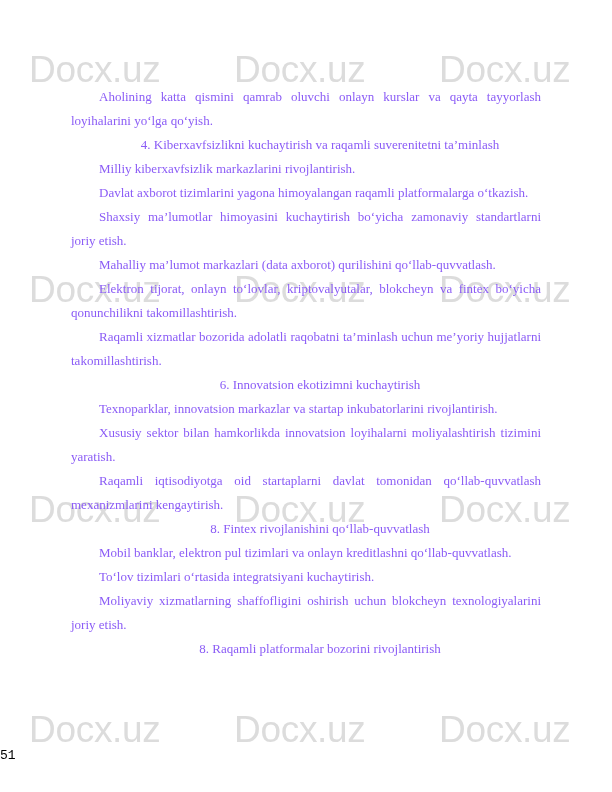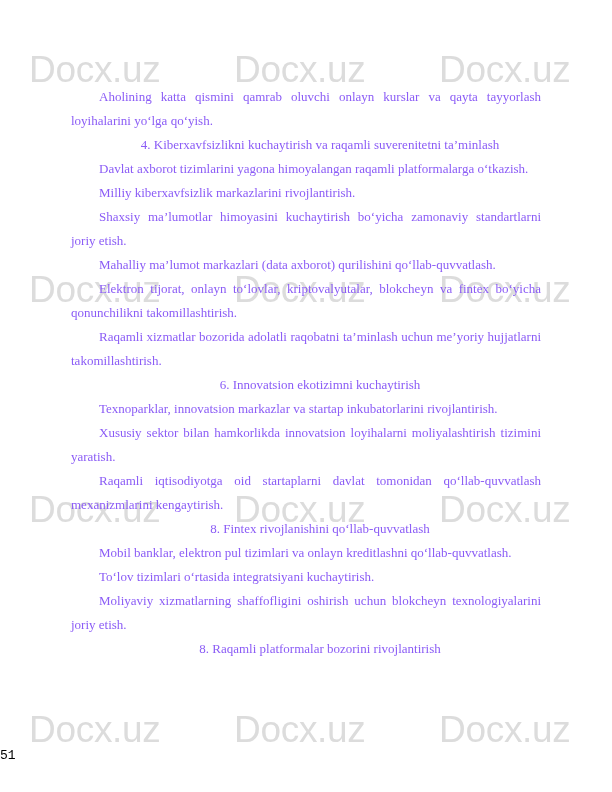--- a/index.html
+++ b/index.html
@@ -88,22 +88,22 @@
     <span class="wm" style="left:439px;top:474px;">Docx.uz</span>
 
     <span class="wm" style="left:29px;top:694px;">Docx.uz</span>
     <span class="wm" style="left:234px;top:694px;">Docx.uz</span>
     <span class="wm" style="left:439px;top:694px;">Docx.uz</span>
   </div>
 
   <div class="body-text">
     <p class="para">Aholining katta qismini qamrab oluvchi onlayn kurslar va qayta tayyorlash loyihalarini yo‘lga qo‘yish.</p>
     <p class="para heading">4. Kiberxavfsizlikni kuchaytirish va raqamli suverenitetni ta’minlash</p>
+    <p class="para">Milliy kiberxavfsizlik markazlarini rivojlantirish.</p>
     <p class="para">Davlat axborot tizimlarini yagona himoyalangan raqamli platformalarga o‘tkazish.</p>
-    <p class="para">Milliy kiberxavfsizlik markazlarini rivojlantirish.</p>
     <p class="para">Shaxsiy ma’lumotlar himoyasini kuchaytirish bo‘yicha zamonaviy standartlarni joriy etish.</p>
     <p class="para">Mahalliy ma’lumot markazlari (data axborot) qurilishini qo‘llab-quvvatlash.</p>
     <p class="para">Elektron tijorat, onlayn to‘lovlar, kriptovalyutalar, blokcheyn va fintex bo‘yicha qonunchilikni takomillashtirish.</p>
     <p class="para">Raqamli xizmatlar bozorida adolatli raqobatni ta’minlash uchun me’yoriy hujjatlarni takomillashtirish.</p>
     <p class="para heading">6. Innovatsion ekotizimni kuchaytirish</p>
     <p class="para">Texnoparklar, innovatsion markazlar va startap inkubatorlarini rivojlantirish.</p>
     <p class="para">Xususiy sektor bilan hamkorlikda innovatsion loyihalarni moliyalashtirish tizimini yaratish.</p>
     <p class="para">Raqamli iqtisodiyotga oid startaplarni davlat tomonidan qo‘llab-quvvatlash mexanizmlarini kengaytirish.</p>
     <p class="para heading">8. Fintex rivojlanishini qo‘llab-quvvatlash</p>
     <p class="para">Mobil banklar, elektron pul tizimlari va onlayn kreditlashni qo‘llab-quvvatlash.</p>

